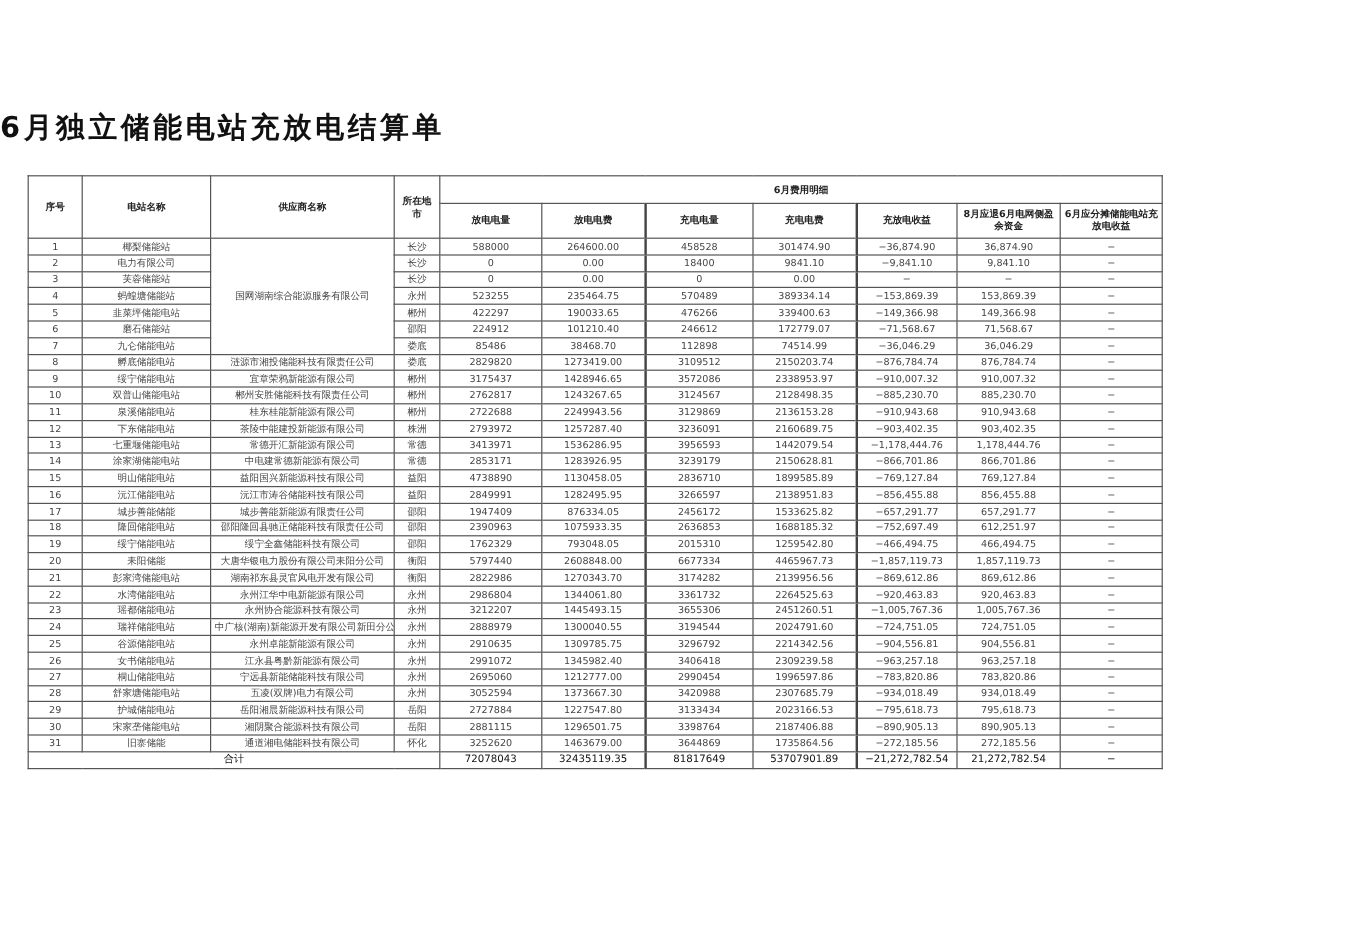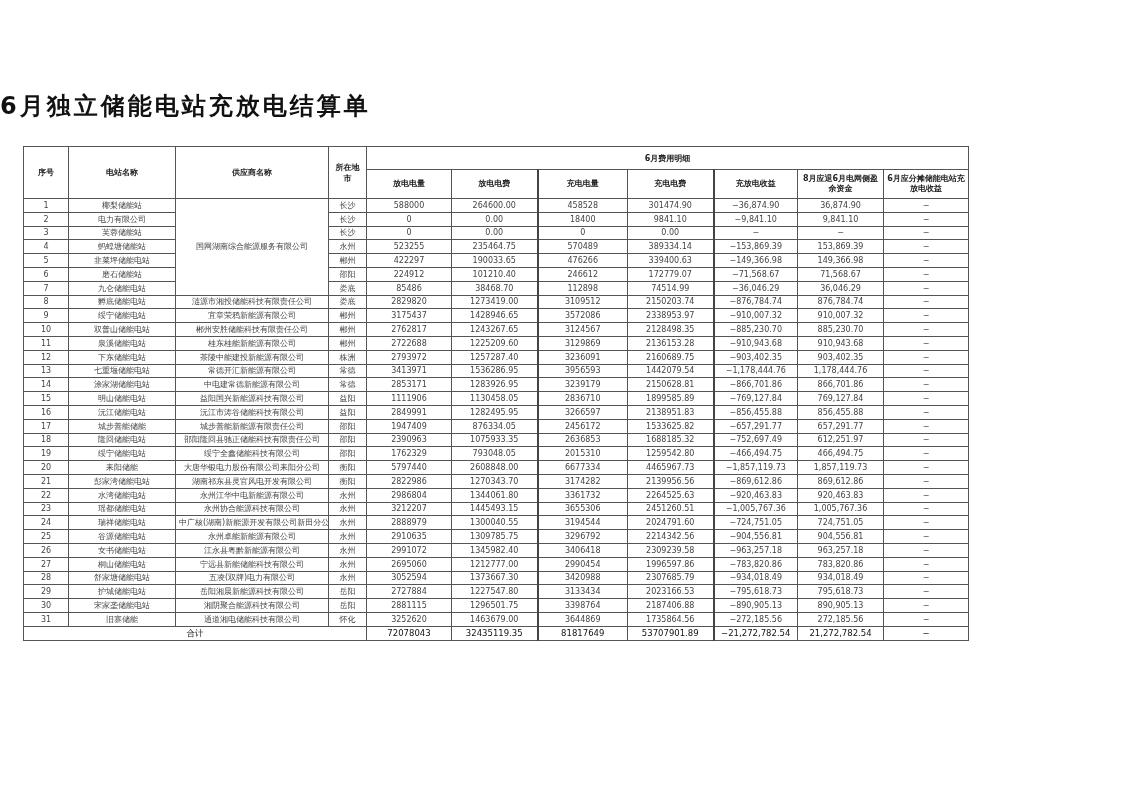--- a/index.html
+++ b/index.html
@@ -184,21 +184,21 @@
         <td class="num-r thick-l">−885,230.70</td>
         <td class="num-r bold">885,230.70</td>
         <td class="dash">−</td>
       </tr>
       <tr>
         <td>11</td>
         <td>泉溪储能电站</td>
         <td>桂东桂能新能源有限公司</td>
         <td>郴州</td>
         <td>2722688</td>
-        <td>1225209.60</td>
+        <td>2249943.56</td>
         <td class="thick-l">3129869</td>
         <td>2136153.28</td>
         <td class="num-r thick-l">−910,943.68</td>
         <td class="num-r bold">910,943.68</td>
         <td class="dash">−</td>
       </tr>
       <tr>
         <td>12</td>
         <td>下东储能电站</td>
         <td>茶陵中能建投新能源有限公司</td>
@@ -235,21 +235,21 @@
         <td>2150628.81</td>
         <td class="num-r thick-l">−866,701.86</td>
         <td class="num-r bold">866,701.86</td>
         <td class="dash">−</td>
       </tr>
       <tr>
         <td>15</td>
         <td>明山储能电站</td>
         <td>益阳国兴新能源科技有限公司</td>
         <td>益阳</td>
-        <td>1111906</td>
+        <td>4738890</td>
         <td>1130458.05</td>
         <td class="thick-l">2836710</td>
         <td>1899585.89</td>
         <td class="num-r thick-l">−769,127.84</td>
         <td class="num-r bold">769,127.84</td>
         <td class="dash">−</td>
       </tr>
       <tr>
         <td>16</td>
         <td>沅江储能电站</td>

